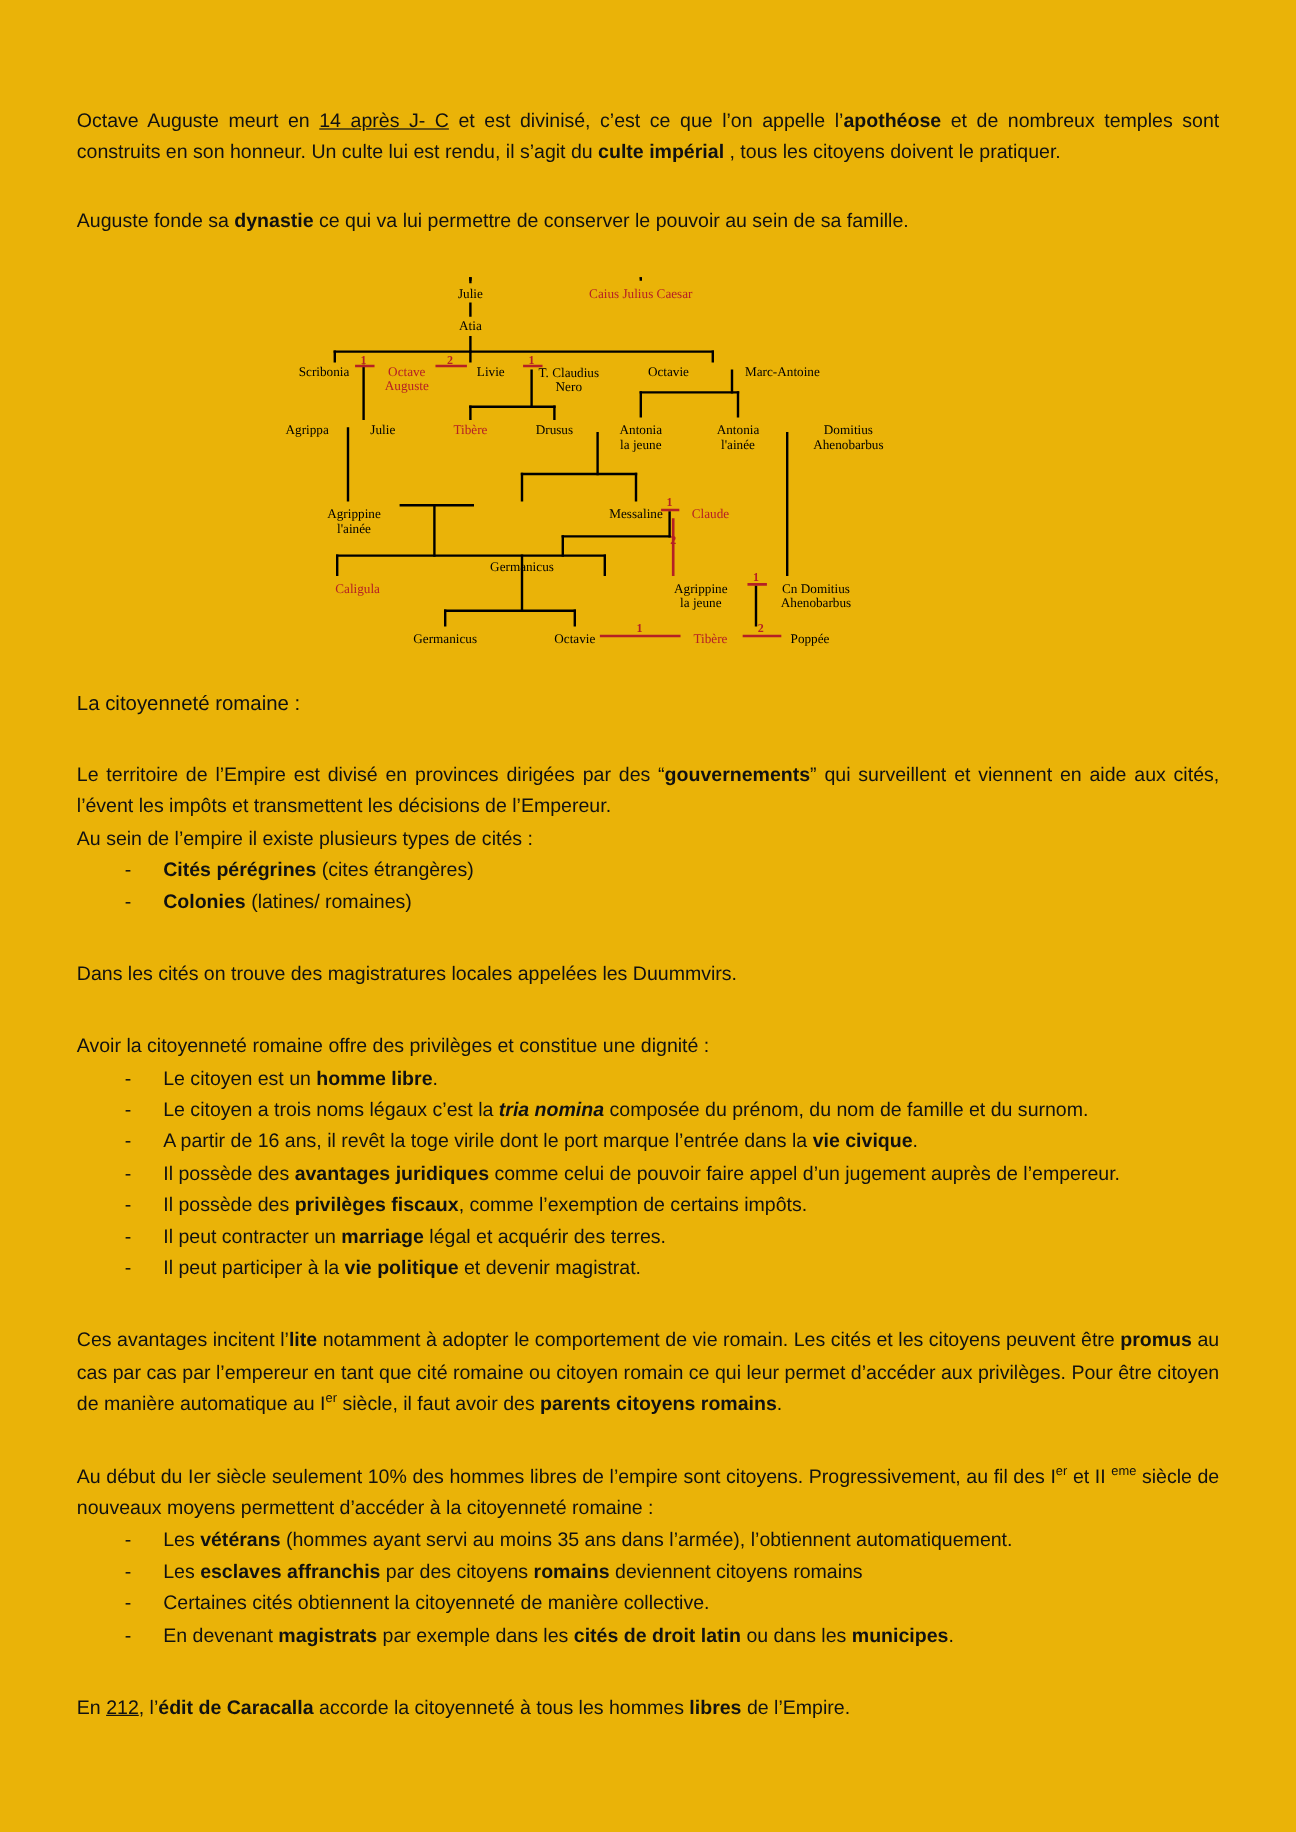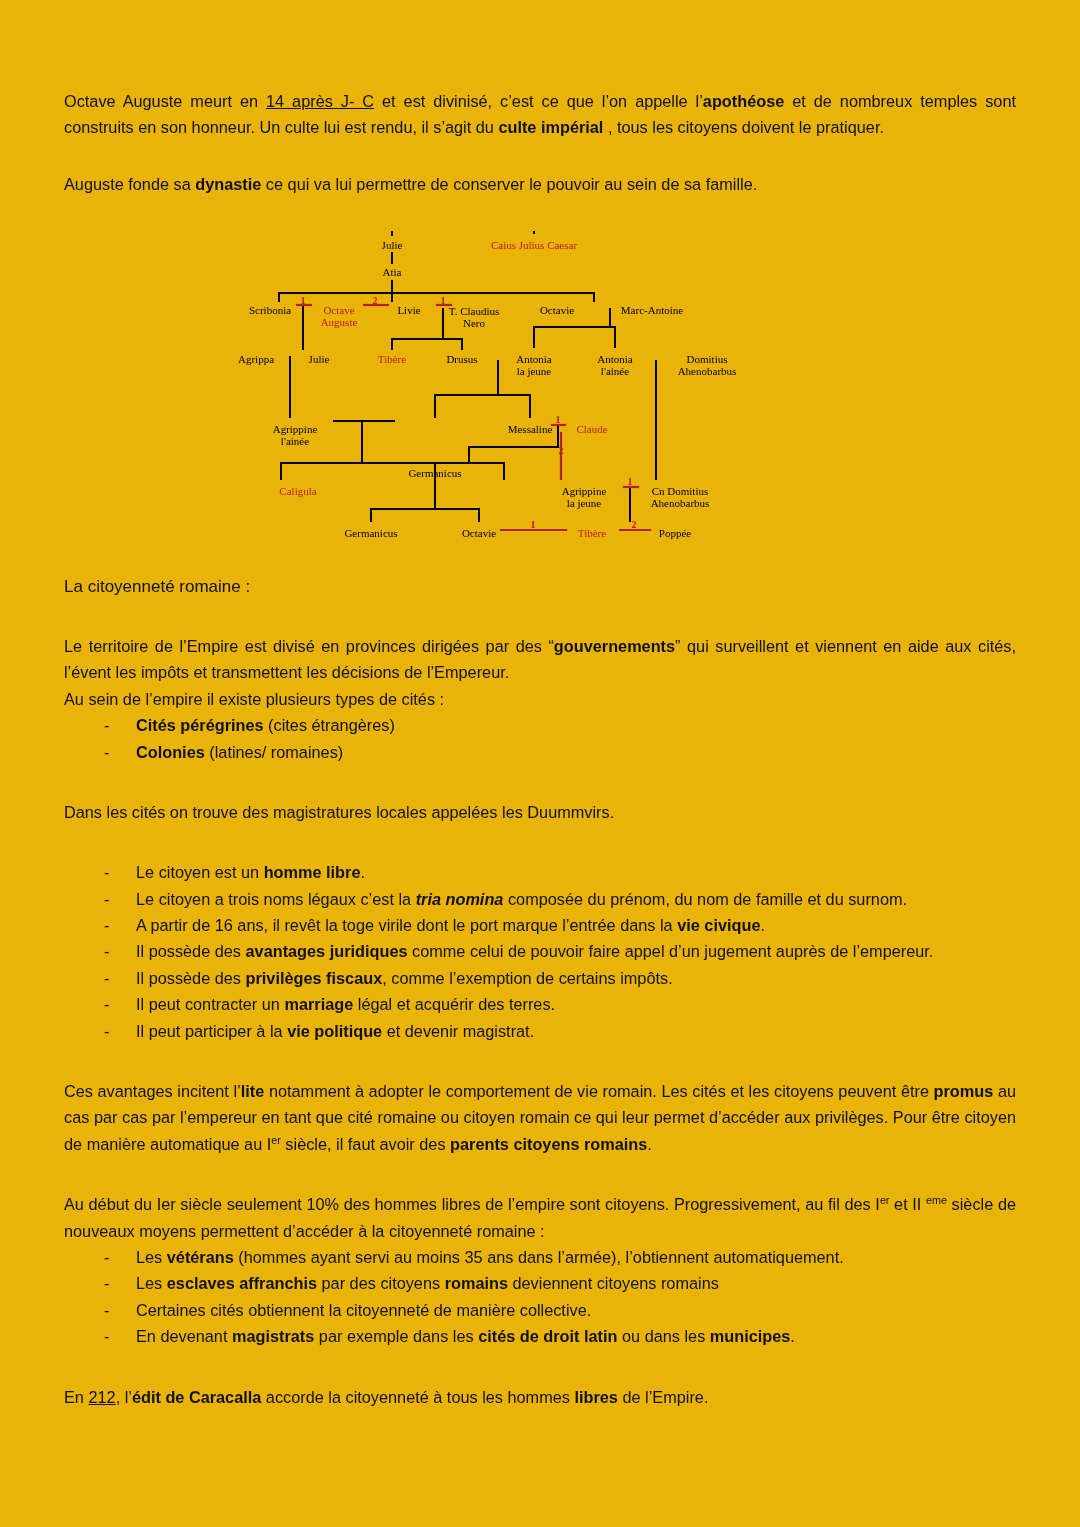--- a/index.html
+++ b/index.html
@@ -298,20 +298,21 @@
       <li><span class="dash">-</span><b>Cités pérégrines</b><span> (cites étrangères)</span></li>
       <li><span class="dash">-</span><b>Colonies</b><span> (latines/ romaines)</span></li>
     </ul>
 
     <div class="gap-lg"></div>
 
     <p class="para left">Dans les cités on trouve des magistratures locales appelées les Duummvirs.</p>
 
     <div class="gap-lg"></div>
 
+    <p class="para left">Avoir la citoyenneté romaine offre des privilèges et constitue une dignité :</p>
 
     <ul class="dashlist">
       <li><span class="dash">-</span><span>Le citoyen est un </span><b>homme libre</b><span>.</span></li>
       <li><span class="dash">-</span><span>Le citoyen a trois noms légaux c’est la </span><span class="it">tria nomina</span><span> composée du prénom, du nom de famille et du surnom.</span></li>
       <li><span class="dash">-</span><span>A partir de 16 ans, il revêt la toge virile dont le port marque l’entrée dans la </span><b>vie civique</b><span>.</span></li>
       <li><span class="dash">-</span><span>Il possède des </span><b>avantages juridiques</b><span> comme celui de pouvoir faire appel d’un jugement auprès de l’empereur.</span></li>
       <li><span class="dash">-</span><span>Il possède des </span><b>privilèges fiscaux</b><span>, comme l’exemption de certains impôts.</span></li>
       <li><span class="dash">-</span><span>Il peut contracter un </span><b>marriage</b><span> légal et acquérir des terres.</span></li>
       <li><span class="dash">-</span><span>Il peut participer à la </span><b>vie politique</b><span> et devenir magistrat.</span></li>
     </ul>

